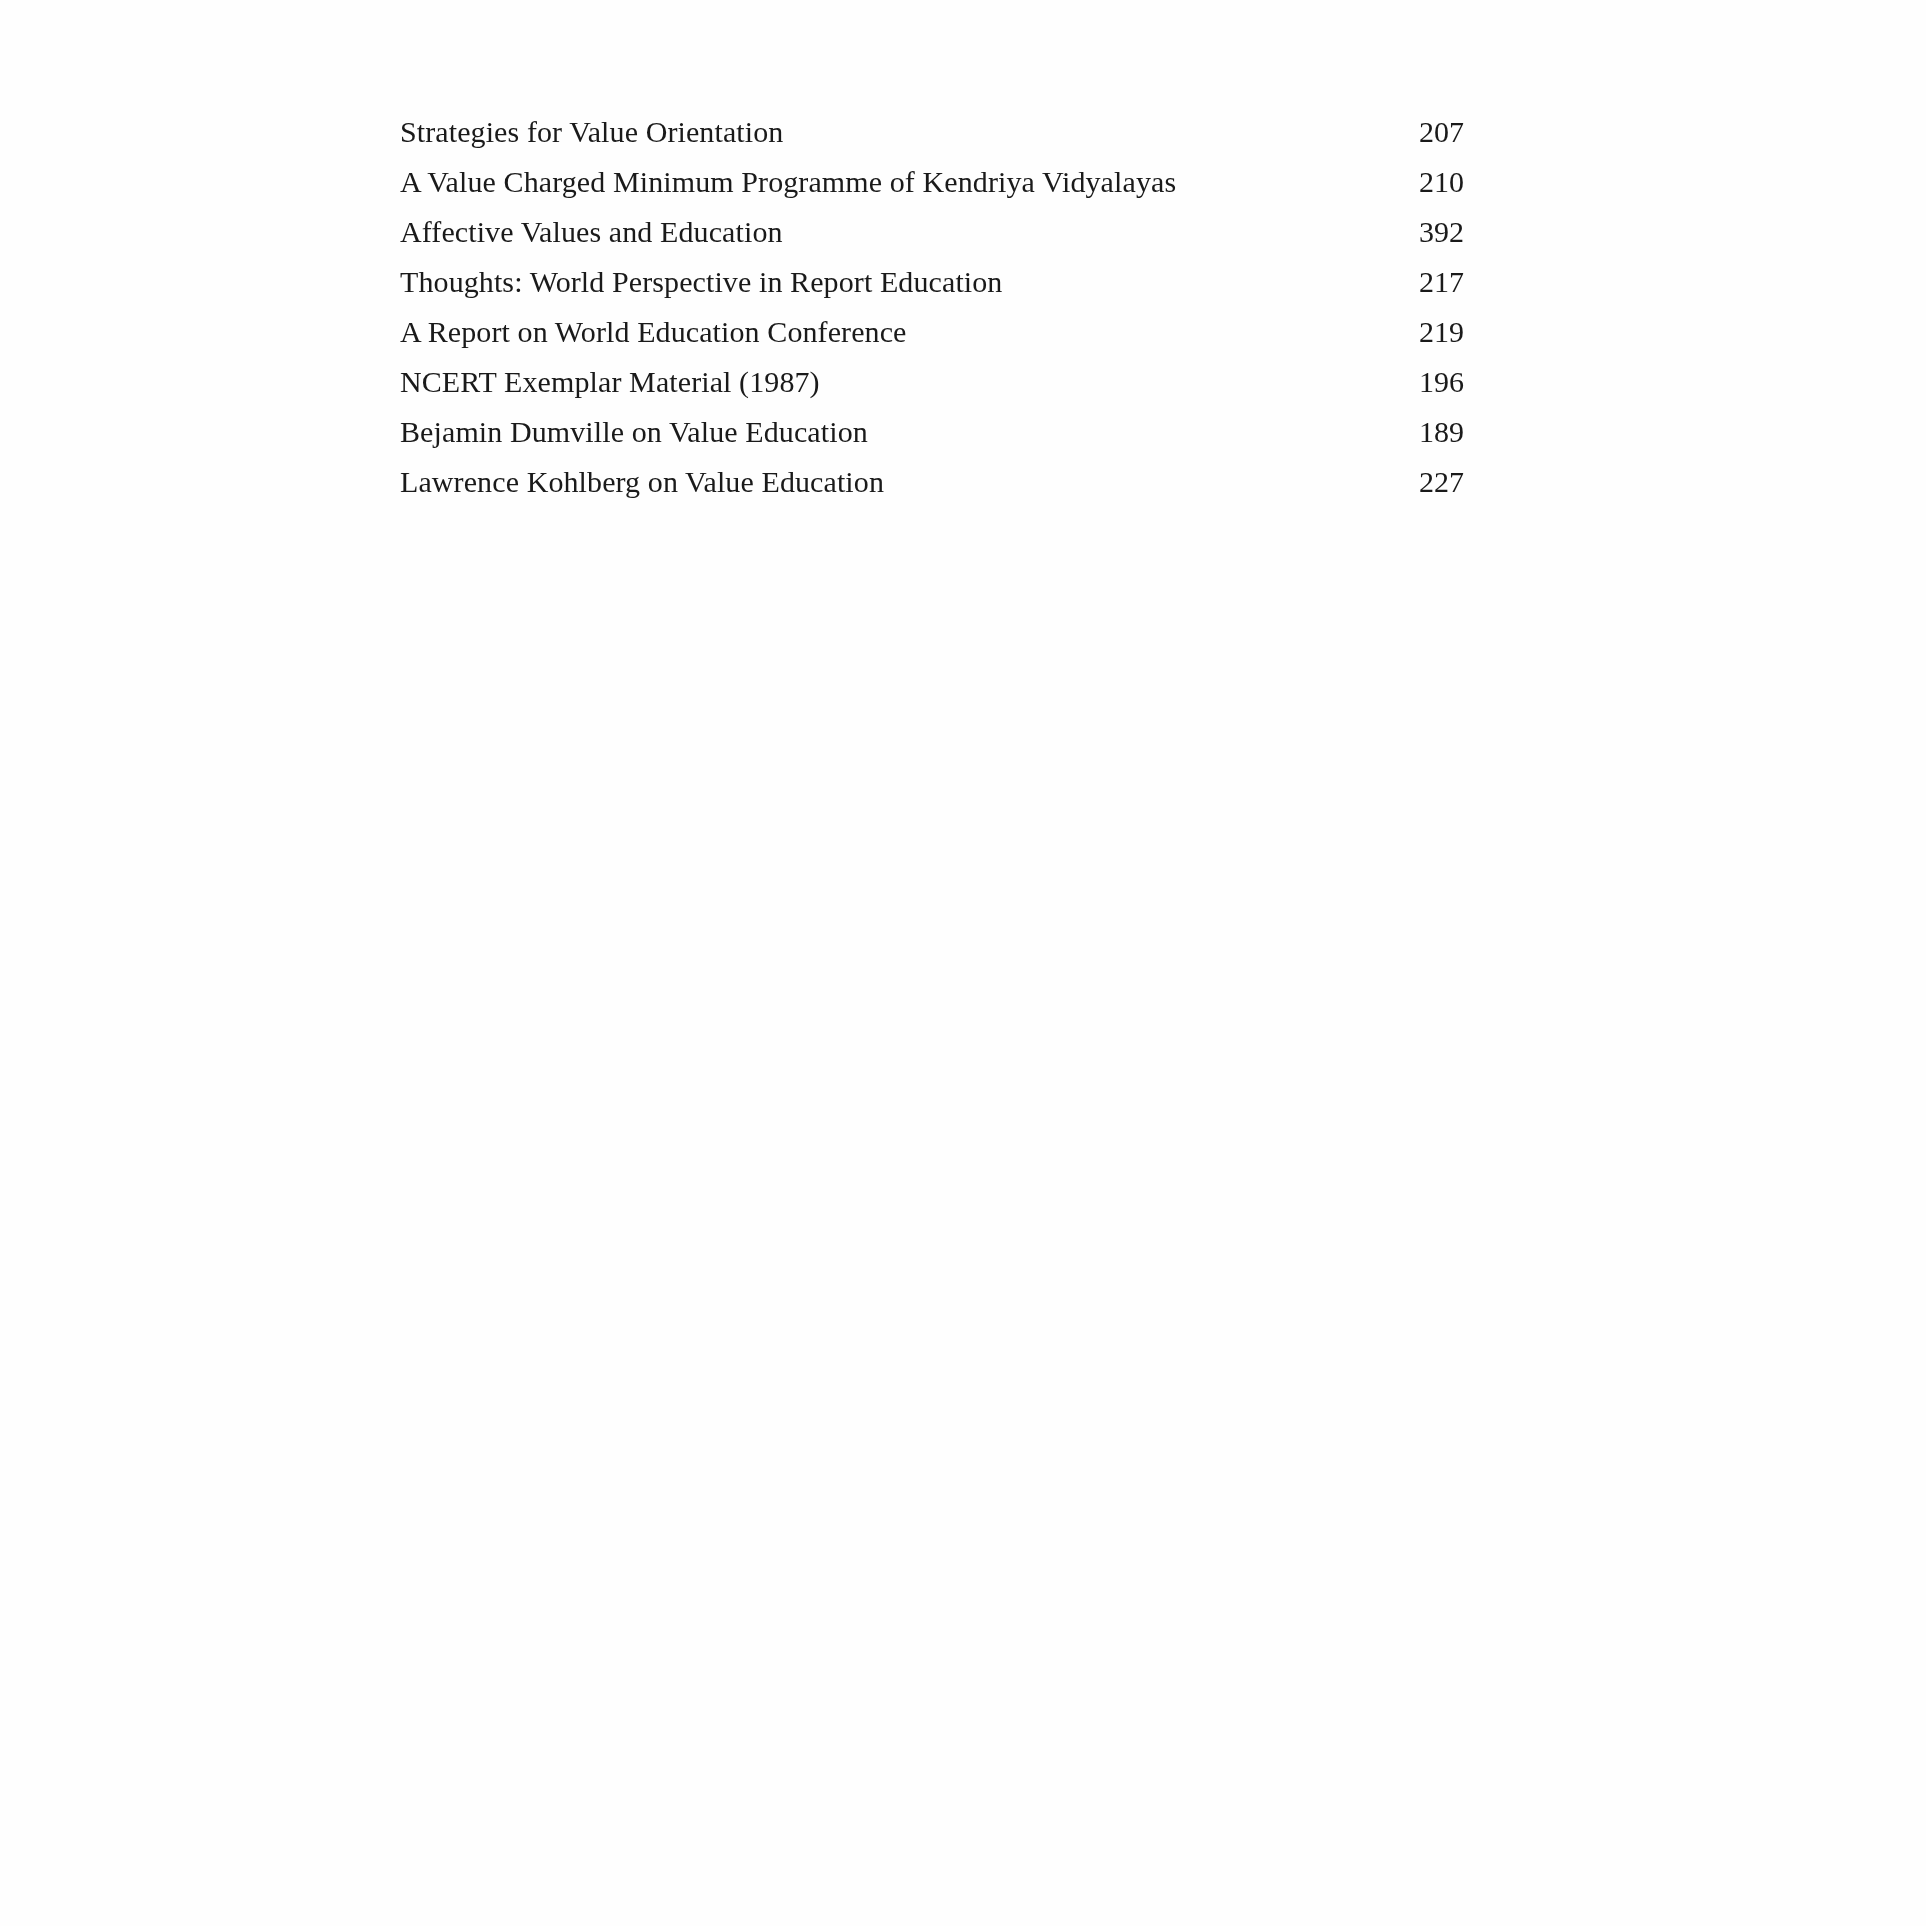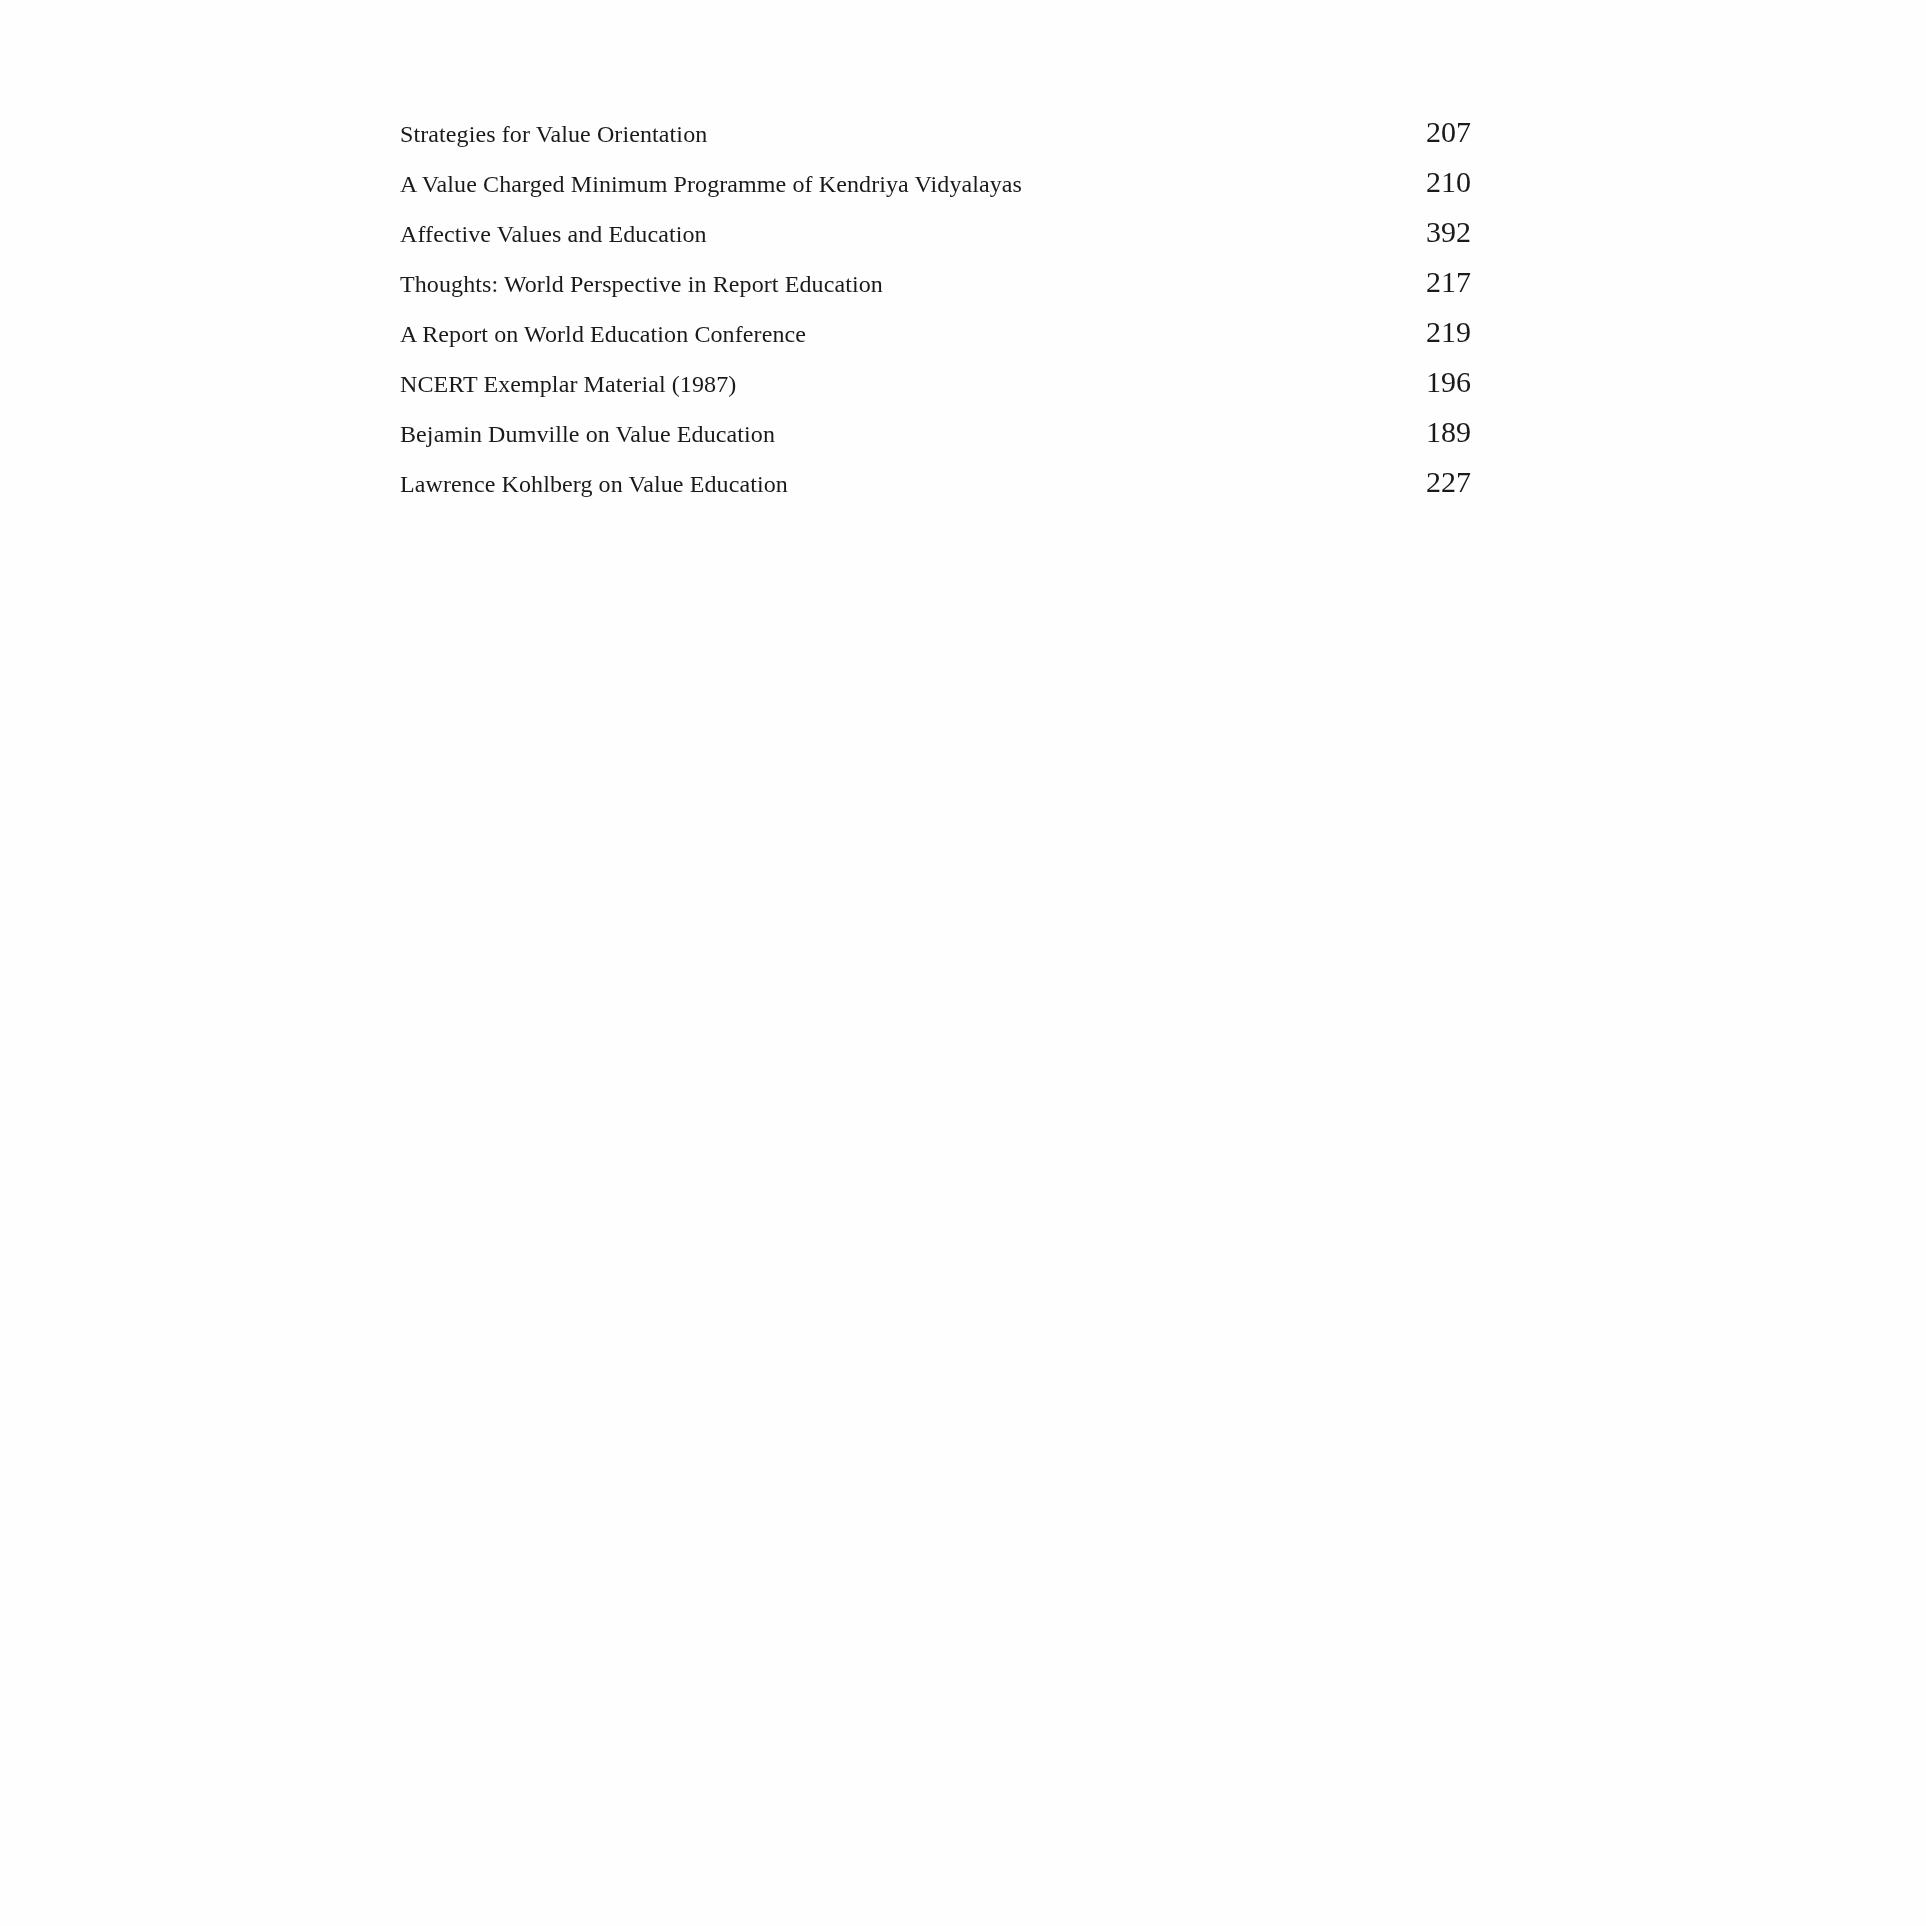--- a/index.html
+++ b/index.html
@@ -30,27 +30,27 @@
     width: 1079px;
   }
   .toc-row {
     display: flex;
     align-items: baseline;
     justify-content: space-between;
     height: 50px;
     line-height: 50px;
   }
   .toc-title {
-    font-size: 24px;
+    font-size: 30px;
     letter-spacing: 0.1px;
     white-space: nowrap;
   }
   .toc-page {
     font-size: 30px;
-    text-align: right;
+    text-align: center;
     min-width: 59px;
     flex: 0 0 auto;
     margin-right: 8px;
   }
 </style>
 </head>
 <body>
 
 <div class="page">
   <div class="toc">

